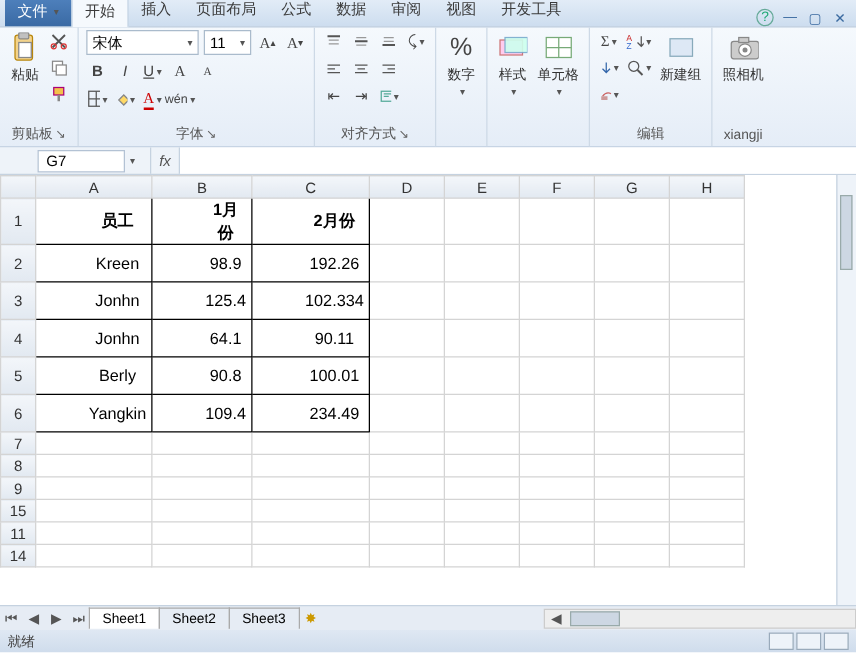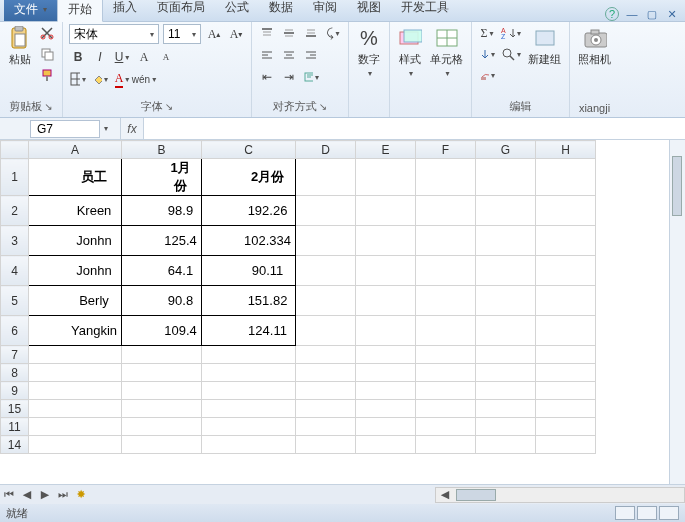--- a/index.html
+++ b/index.html
@@ -451,34 +451,34 @@
           <td class="cell data-cell" style="height:30px"></td>
           <td class="cell data-cell" style="height:30px"></td>
           <td class="cell data-cell" style="height:30px"></td>
         </tr>
       </tbody>
       <tbody>
         <tr>
           <th class="rowhdr">5</th>
           <td class="cell data-cell bordered" style="height:30px">Berly</td>
           <td class="cell data-cell bordered" style="height:30px">90.8</td>
-          <td class="cell data-cell bordered" style="height:30px">151.82</td>
+          <td class="cell data-cell bordered" style="height:30px">100.01</td>
           <td class="cell data-cell" style="height:30px"></td>
           <td class="cell data-cell" style="height:30px"></td>
           <td class="cell data-cell" style="height:30px"></td>
           <td class="cell data-cell" style="height:30px"></td>
           <td class="cell data-cell" style="height:30px"></td>
         </tr>
       </tbody>
       <tbody>
         <tr>
           <th class="rowhdr">6</th>
           <td class="cell data-cell bordered" style="height:30px">Yangkin</td>
           <td class="cell data-cell bordered" style="height:30px">109.4</td>
-          <td class="cell data-cell bordered" style="height:30px">124.11</td>
+          <td class="cell data-cell bordered" style="height:30px">234.49</td>
           <td class="cell data-cell" style="height:30px"></td>
           <td class="cell data-cell" style="height:30px"></td>
           <td class="cell data-cell" style="height:30px"></td>
           <td class="cell data-cell" style="height:30px"></td>
           <td class="cell data-cell" style="height:30px"></td>
         </tr>
       </tbody>
       <tbody>
         <tr>
           <th class="rowhdr">7</th>
@@ -561,20 +561,25 @@
 </div>
 <div class="vscroll">
     <div class="thumb"></div>
   </div>
 
 <div class="sheetbar">
   <span class="nav-btn">⏮</span>
   <span class="nav-btn">◀</span>
   <span class="nav-btn">▶</span>
   <span class="nav-btn">⏭</span>
+  <div id="sheet-tabs" style="display:flex">
+      <div class="sheet-tab active">Sheet1</div>
+      <div class="sheet-tab">Sheet2</div>
+      <div class="sheet-tab">Sheet3</div>
+    </div>
   <span class="nav-btn" style="color:#c90">✸</span>
   <div class="hscroll">
       <span class="nav-btn">◀</span>
       <div class="thumb"></div>
     </div>
 </div>
 
 <div class="status">
   <span>就绪</span>
   <div class="views">

